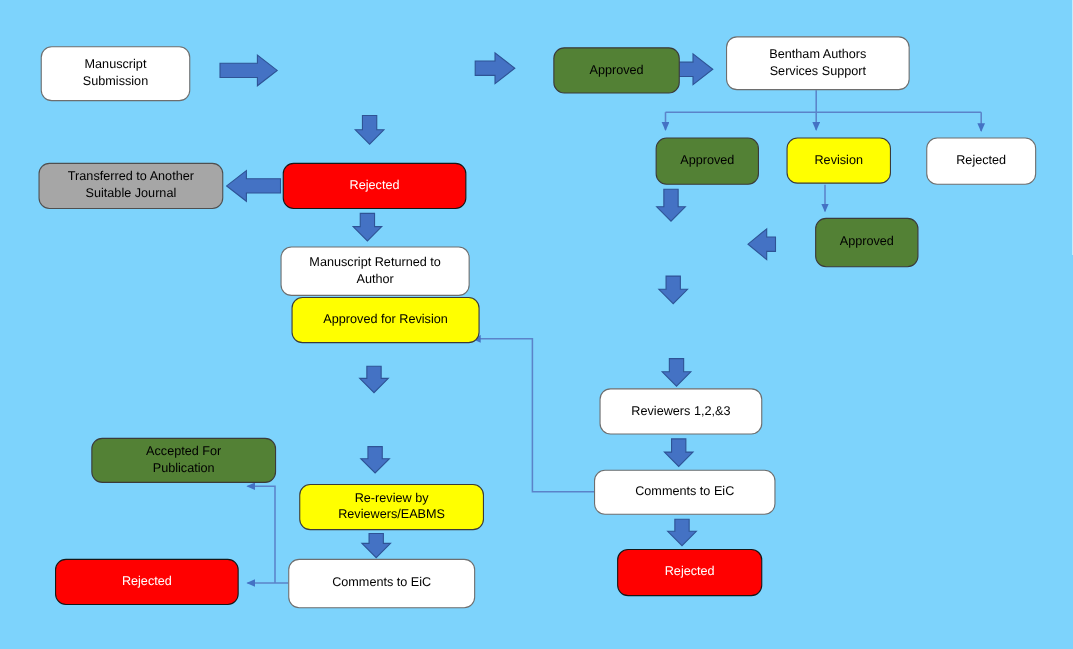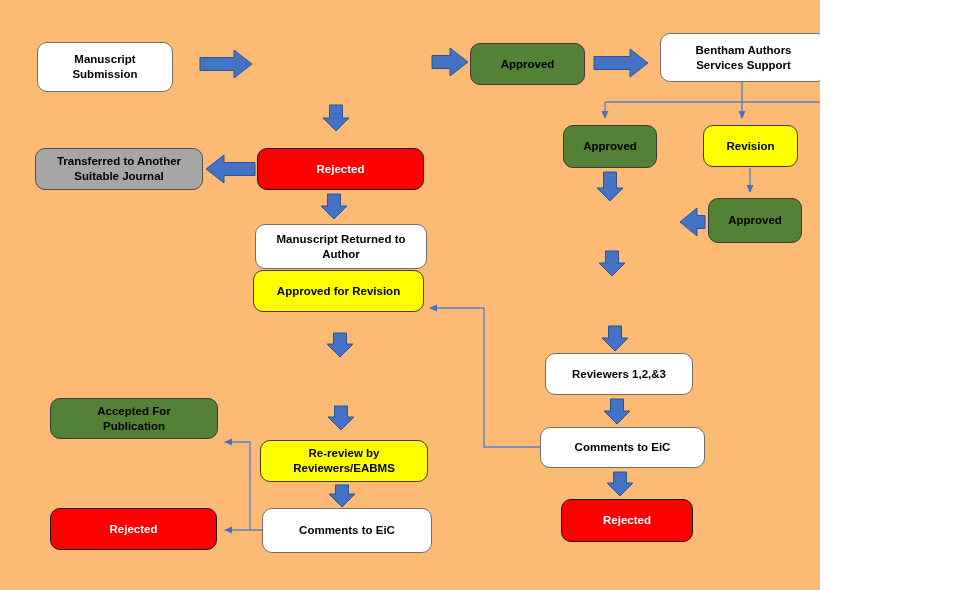--- a/index.html
+++ b/index.html
@@ -1,38 +1,37 @@
 <!DOCTYPE html>
 <html><head>
 <meta charset="utf-8">
 <style>
   html,body{margin:0;padding:0;background:#ffffff;}
   .canvas{
     position:relative;
-    width:820px;height:590px;
-    background:#fdba74;
+    width:975px;height:590px;
+    background:#7dd3fc;
     font-family:"Liberation Sans","DejaVu Sans",sans-serif;
     overflow:hidden;
-    font-weight:bold;
   }
   .overlay{position:absolute;left:0;top:0;width:975px;height:590px;pointer-events:none;}
   .node{
     position:absolute;
     box-sizing:border-box;
     display:flex;align-items:center;justify-content:center;
     text-align:center;
     white-space:pre-line;
     font-size:11.5px;line-height:1.3;
     border-radius:10px;
     color:#000;
     padding:2px 6px;
   }
   .white { background:#ffffff; border:1.4px solid #6e6e6e; }
-  .green { background:#538135; border:1.6px solid #3a3a3a; }
-  .yellow{ background:#ffff00; border:1.6px solid #3a3a3a; }
+  .green { background:#538135; border:1.6px solid #3a3a3a;margin-left:33px; }
+  .yellow{ background:#ffff00; border:1.6px solid #3a3a3a;margin-left:12px; }
   .red   { background:#ff0000; border:1.6px solid #161616; color:#ffffff; }
   .gray  { background:#a6a6a6; border:1.6px solid #4f4f4f; }
   .blockarrow{ fill:#4472C4; stroke:#2E5395; stroke-width:1; }
   .thinline{ fill:none; stroke:#5b83c9; stroke-width:1.4; }
 </style>
 </head>
 <body>
 
 <div class="canvas">
 

